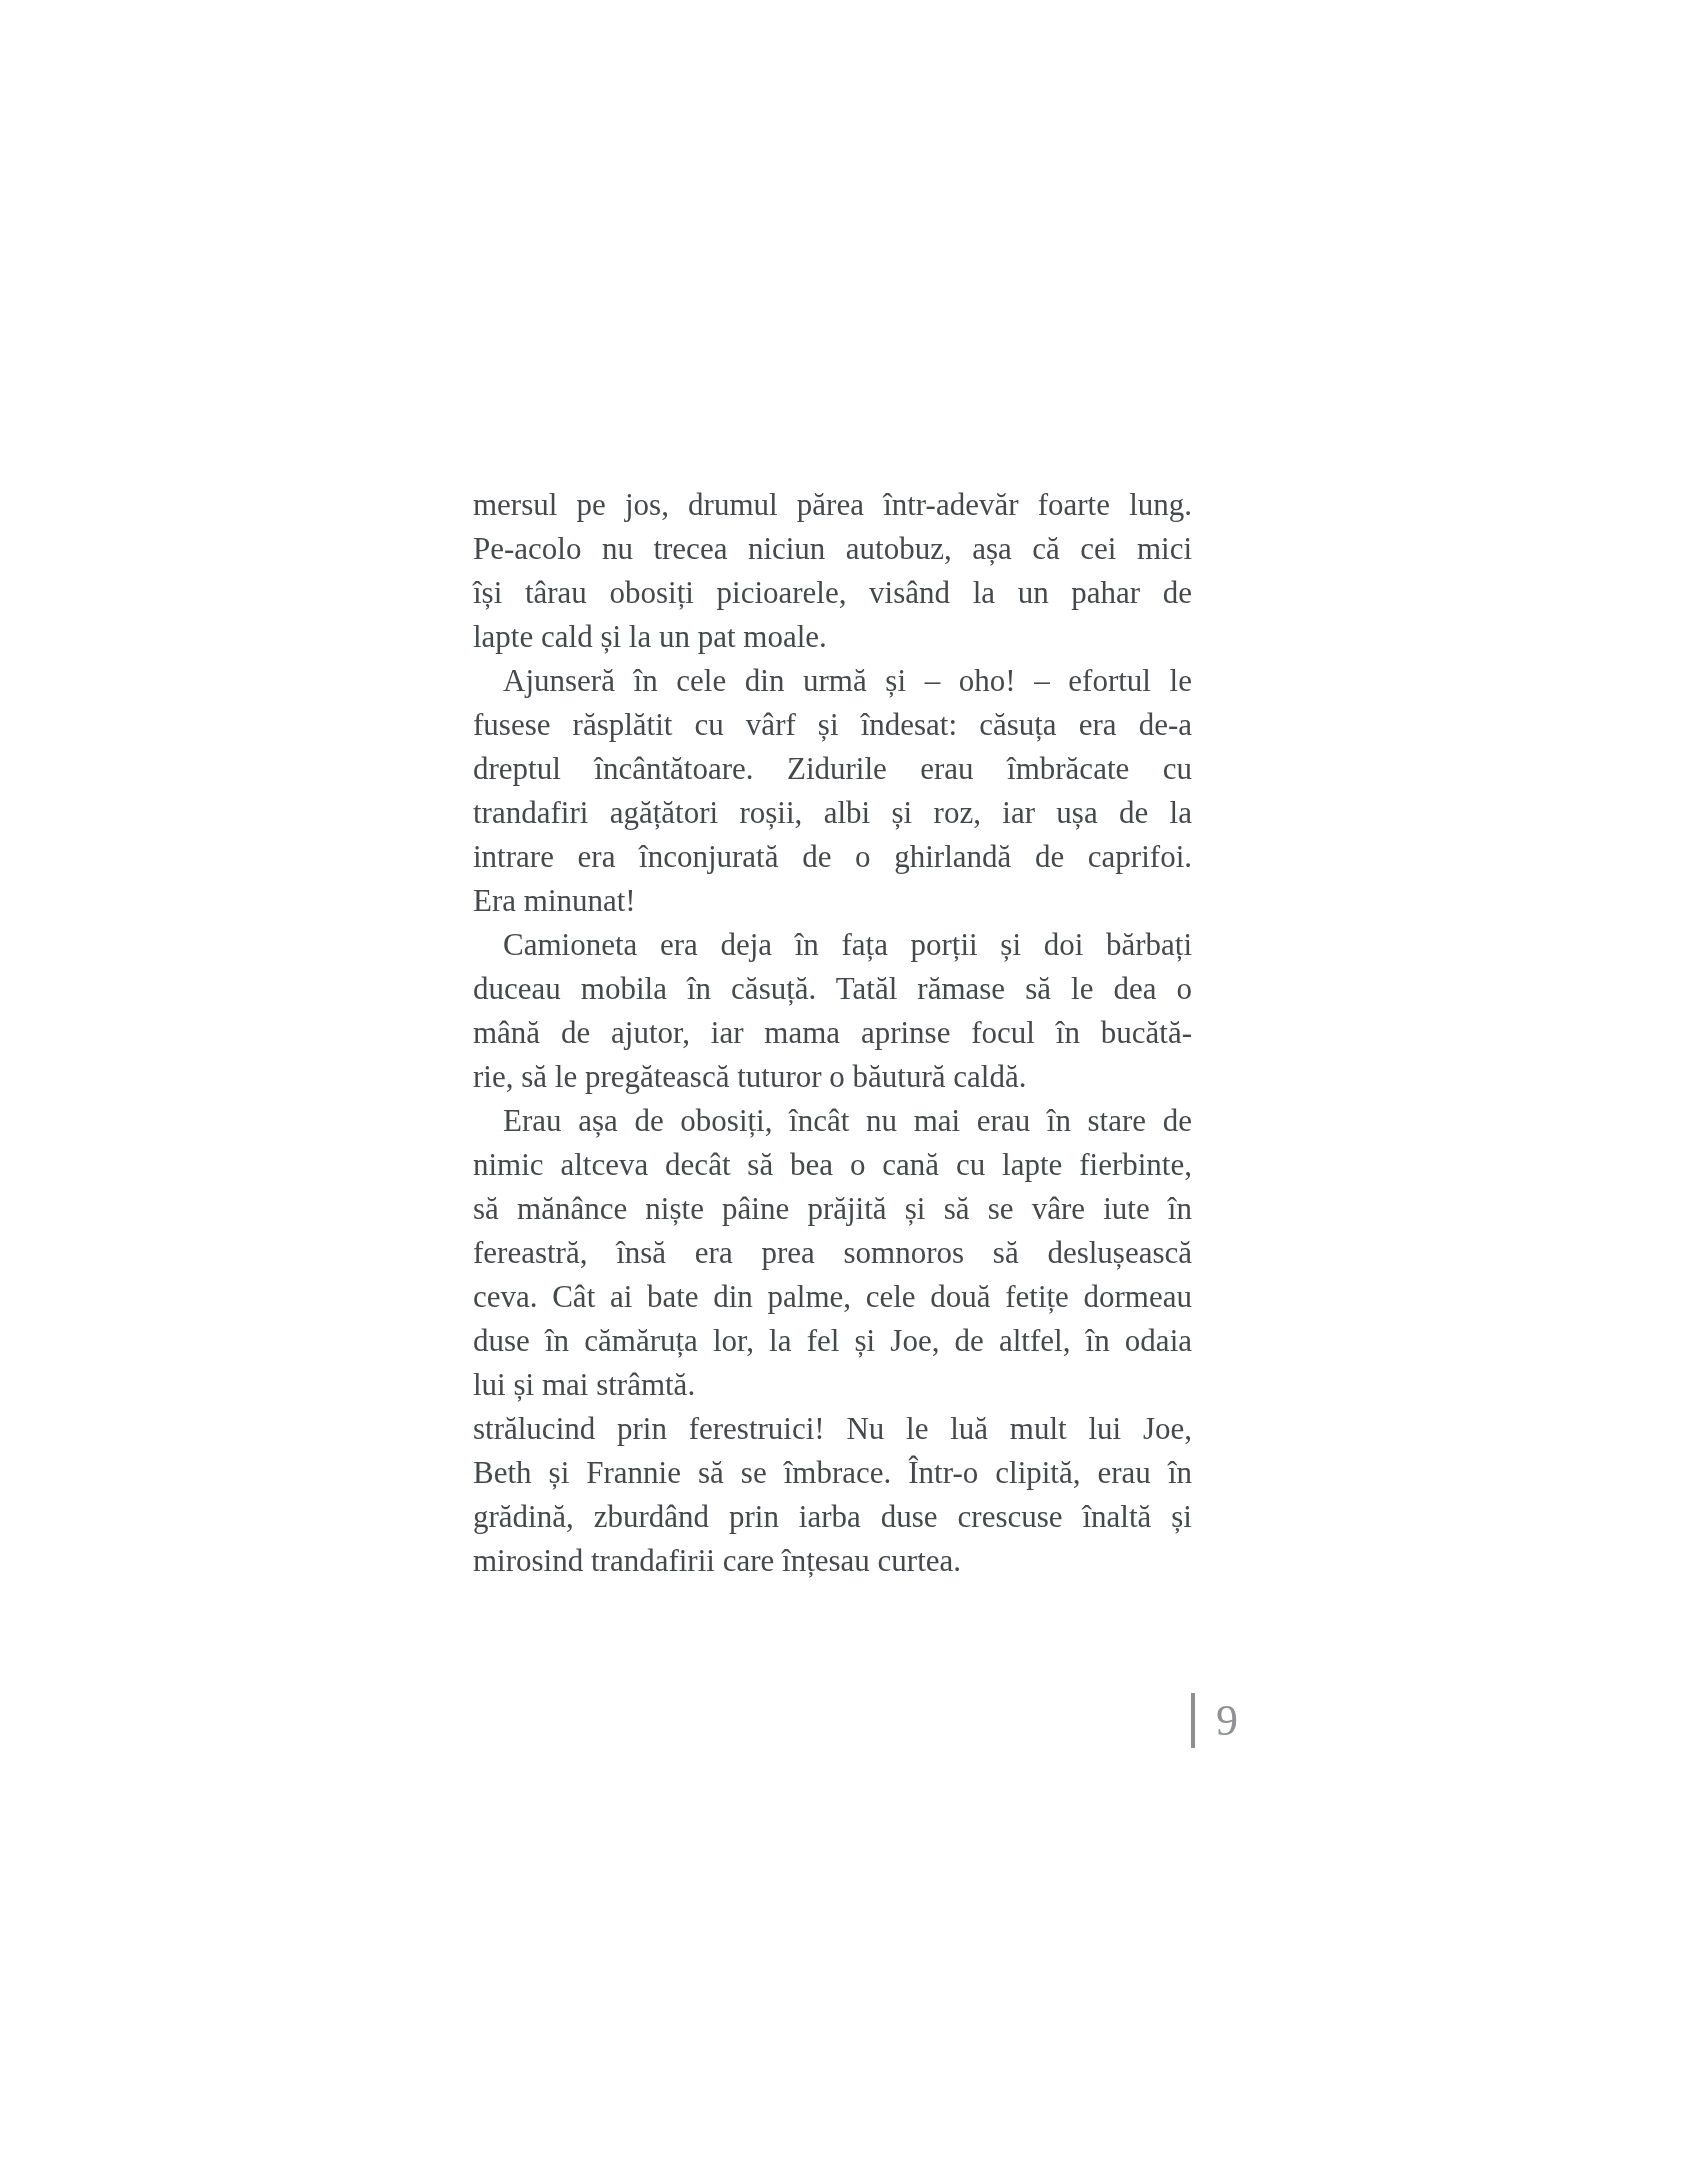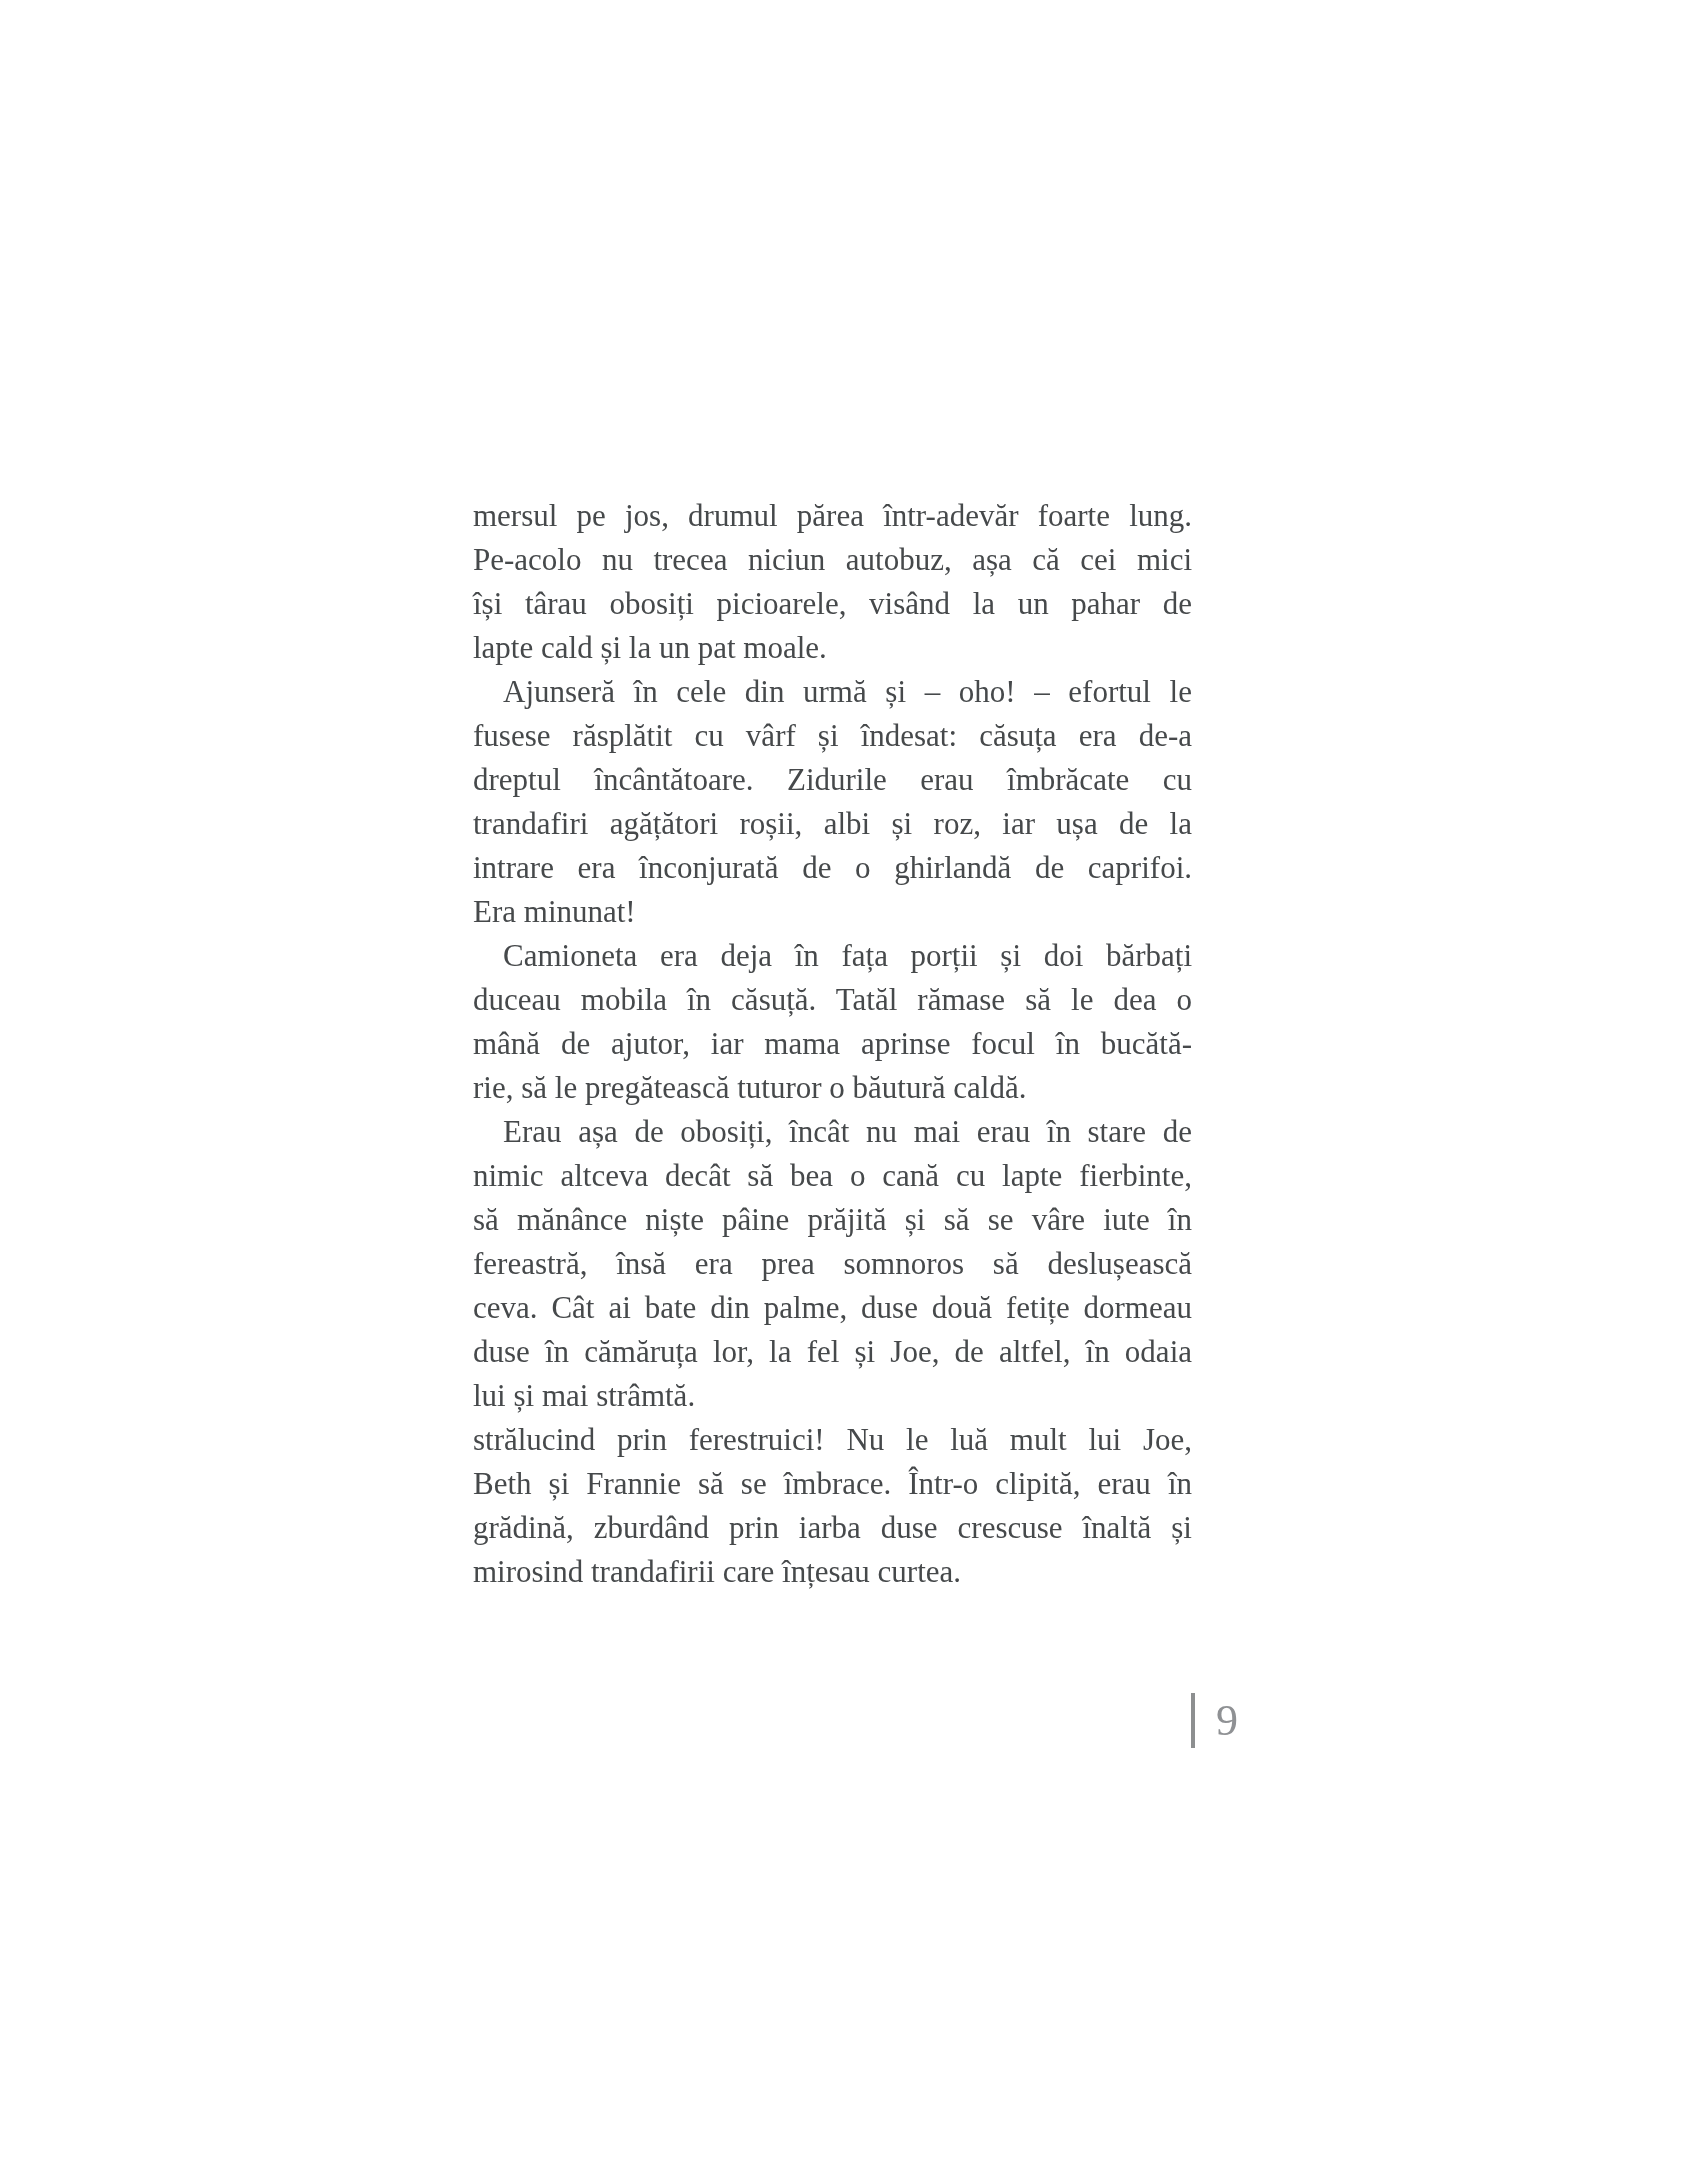--- a/index.html
+++ b/index.html
@@ -14,21 +14,21 @@
     font-family: "Liberation Serif", serif;
     overflow: hidden;
   }
   .page {
     position: absolute;
     inset: 0;
   }
   .text-block {
     position: absolute;
     left: 473px;
-    top: 494px;
+    top: 483px;
     width: 719px;
     color: var(--color-text, #46494b);
     font-size: 31px;
   }
   .line {
     line-height: 44px;
     text-align: justify;
     text-align-last: justify;
   }
   .line.indent {
@@ -77,21 +77,21 @@
       <div class="line">intrare era înconjurată de o ghirlandă de caprifoi.</div>
       <div class="line para-end">Era minunat!</div>
       <div class="line indent">Camioneta era deja în fața porții și doi bărbați</div>
       <div class="line">duceau mobila în căsuță. Tatăl rămase să le dea o</div>
       <div class="line">mână de ajutor, iar mama aprinse focul în bucătă-</div>
       <div class="line para-end">rie, să le pregătească tuturor o băutură caldă.</div>
       <div class="line indent">Erau așa de obosiți, încât nu mai erau în stare de</div>
       <div class="line">nimic altceva decât să bea o cană cu lapte fierbinte,</div>
       <div class="line">să mănânce niște pâine prăjită și să se vâre iute în</div>
       <div class="line">fereastră, însă era prea somnoros să deslușească</div>
-      <div class="line">ceva. Cât ai bate din palme, duse două fetițe dormeau</div>
+      <div class="line">ceva. Cât ai bate din palme, cele două fetițe dormeau</div>
       <div class="line">duse în cămăruța lor, la fel și Joe, de altfel, în odaia</div>
       <div class="line para-end">lui și mai strâmtă.</div>
       <div class="line">strălucind prin ferestruici! Nu le luă mult lui Joe,</div>
       <div class="line">Beth și Frannie să se îmbrace. Într-o clipită, erau în</div>
       <div class="line">grădină, zburdând prin iarba duse crescuse înaltă și</div>
       <div class="line para-end">mirosind trandafirii care înțesau curtea.</div>
     </div>
   <div class="page-footer">
     <div class="pagenum-bar"></div>
     <div class="pagenum">9</div>

